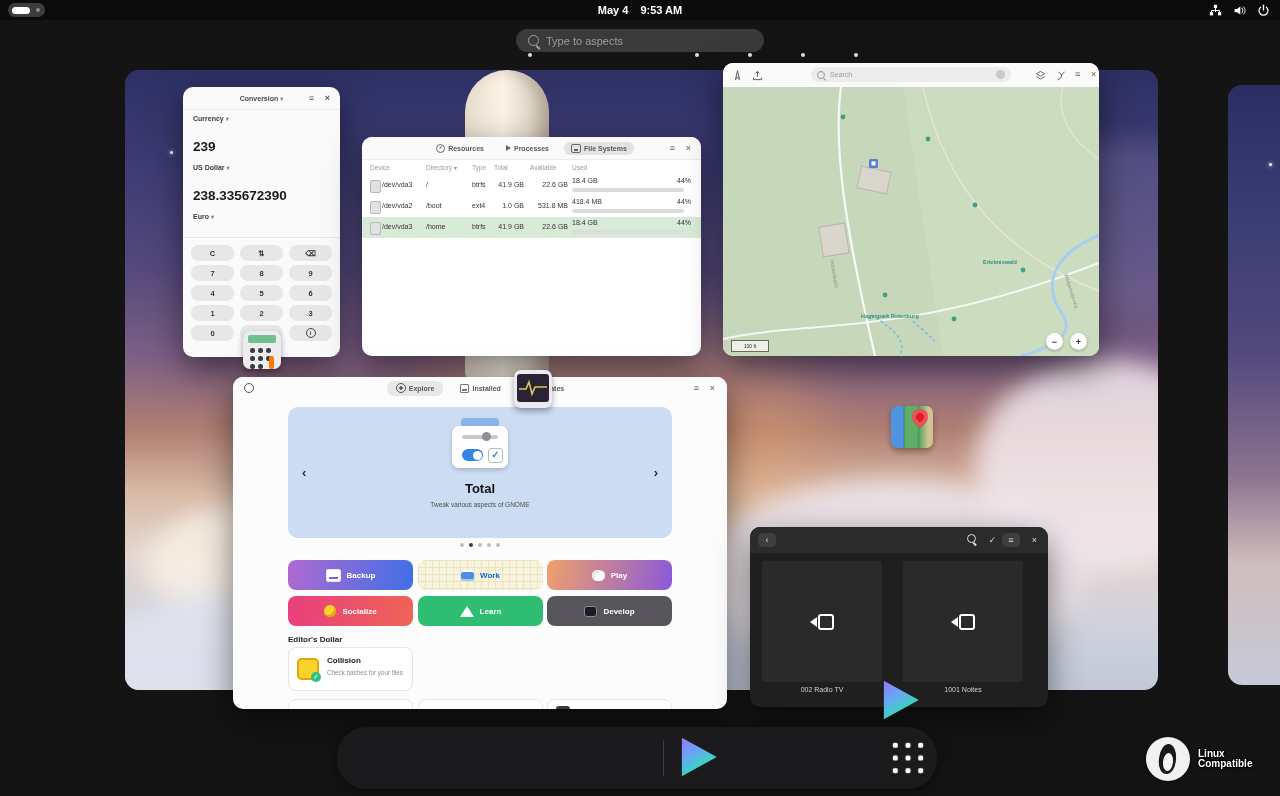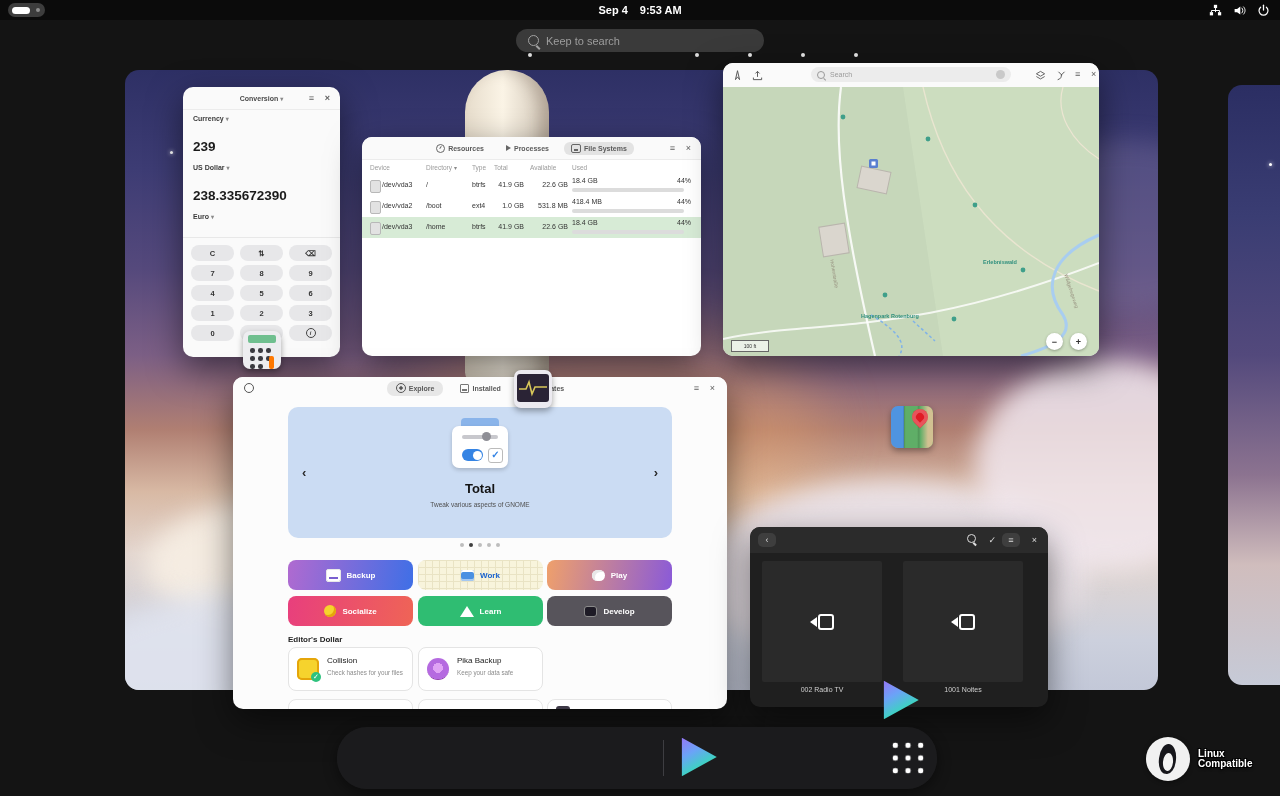--- a/index.html
+++ b/index.html
@@ -93,21 +93,21 @@
   #feat-name{position:absolute;left:0;right:0;top:74px;text-align:center;font-size:13px;font-weight:700;color:#141414;}
   #feat-tag{position:absolute;left:0;right:0;top:94px;text-align:center;font-size:6.5px;color:#4f4f4f;}
   #caro-dots{position:absolute;left:0;right:0;top:166px;display:flex;justify-content:center;gap:5px;}
   #caro-dots span{width:4px;height:4px;border-radius:50%;background:#bdbdbd;}
   #caro-dots span.on{background:#3f3f3f;}
   .cat{position:absolute;width:125px;height:30px;border-radius:8px;display:flex;align-items:center;justify-content:center;gap:6px;font-size:8px;font-weight:700;color:#fff;}
   #cat-work{background:#f8f4dc;color:#1a63d0;background-image:linear-gradient(#e9e3c4 1px,transparent 1px),linear-gradient(90deg,#e9e3c4 1px,transparent 1px);background-size:7px 7px;}
   .catico{width:13px;height:11px;border-radius:2px;flex:0 0 auto;}
   #ec-head{position:absolute;left:55px;top:258px;font-size:8px;font-weight:700;color:#1f1f1f;}
   .card{position:absolute;top:270px;width:125px;height:44px;background:#fff;border:1px solid #e4e4e4;border-radius:8px;box-sizing:border-box;}
-  .card .cname{position:absolute;left:38px;top:8px;font-size:8px;font-weight:400;color:#1a1a1a;}
+  .card .cname{position:absolute;left:38px;top:8px;font-size:8px;font-weight:700;color:#1a1a1a;}
   .card .cdesc{position:absolute;left:38px;top:21px;font-size:6.3px;color:#8c8c8c;width:84px;line-height:1.25;}
   .cicon{position:absolute;left:8px;top:10px;width:22px;height:22px;border-radius:5px;}
   .card2{position:absolute;top:322px;width:125px;height:20px;background:#fff;border:1px solid #e6e6e6;border-radius:8px 8px 0 0;box-sizing:border-box;}
   
   #w-iptv{left:750px;top:527px;width:298px;height:180px;background:#1f1f1f;}
   #w-iptv .hdr{position:absolute;left:0;right:0;top:0;height:26px;background:#2b2b2b;border-radius:10px 10px 0 0;}
   #w-iptv .title{position:absolute;left:0;right:0;top:0;height:26px;display:flex;align-items:center;justify-content:center;font-size:8px;font-weight:700;color:#ececec;}
   .dkbtn{position:absolute;top:6px;height:14px;border-radius:5px;background:#3e3e3e;color:#ddd;display:flex;align-items:center;justify-content:center;font-size:9px;}
   .dkico{position:absolute;top:6px;color:#ddd;font-size:9px;line-height:14px;}
   .tile{position:absolute;top:34px;width:120px;height:121px;background:#2a2a2a;border-radius:2px;}
@@ -141,21 +141,21 @@
 </style>
 </head>
 <body>
 
 <div id="topbar" class="a">
   <div id="activities" class="a">
     <span class="pill"></span>
     <span class="dot"></span>
   </div>
   <div id="clock" class="a flex">
-    <span>Sep 4</span>
+    <span>May 4</span>
     <span>9:53 AM</span>
   </div>
   <div id="sysicons" class="a flex">
     <svg width="13" height="13" viewBox="0 0 16 16">
         <rect x="6" y="1" width="4" height="4" fill="#fff"></rect>
         <rect x="1" y="10" width="4" height="4" fill="#fff"></rect>
         <rect x="11" y="10" width="4" height="4" fill="#fff"></rect>
         <path d="M8 5v3M3 10V8h10v2M8 8v2" stroke="#fff" stroke-width="1.2" fill="none"></path>
       </svg>
     <svg width="13" height="13" viewBox="0 0 16 16">
@@ -164,21 +164,21 @@
       </svg>
     <svg width="13" height="13" viewBox="0 0 16 16">
         <path d="M8 1.5v6" stroke="#fff" stroke-width="1.6" stroke-linecap="round"></path>
         <path d="M4.5 4a5.5 5.5 0 1 0 7 0" stroke="#fff" stroke-width="1.5" fill="none" stroke-linecap="round"></path>
       </svg>
   </div>
 </div>
 
 <div id="searchbar" class="a">
   <span class="mag"></span>
-  <span class="ph">Keep to search</span>
+  <span class="ph">Type to aspects</span>
 </div>
 
 <div id="workspace" class="a">
   <div class="cloud" style="left:280px;top:250px;width:420px;height:220px;background:rgba(238,168,104,.32);filter:blur(28px);"></div>
   <div id="rocket"></div>
   <div class="cloud" style="left:20px;top:430px;width:280px;height:130px;background:rgba(246,238,227,.92);"></div>
   <div class="cloud" style="left:240px;top:470px;width:340px;height:160px;background:rgba(250,244,236,.95);"></div>
   <div class="cloud" style="left:580px;top:410px;width:380px;height:190px;background:rgba(234,227,233,.92);"></div>
   <div class="cloud" style="left:850px;top:290px;width:260px;height:210px;background:rgba(241,232,238,.85);"></div>
   <div class="cloud" style="left:-60px;top:520px;width:420px;height:170px;background:rgba(224,227,238,.9);"></div>
@@ -409,25 +409,20 @@
 
   <div id="ec-head">Editor's Dollar</div>
 
   <div class="card" style="left:55px;">
     <span class="cicon" style="background:#f6d32d;box-shadow:inset 0 0 0 2px #e5a50a;">
         <span style="position:absolute;right:-2px;bottom:-2px;width:10px;height:10px;border-radius:50%;background:#2ec27e;color:#fff;font-size:7px;line-height:10px;text-align:center;">✓</span>
       </span>
     <span class="cname">Collision</span>
     <span class="cdesc">Check hashes for your files</span>
   </div>
-  <div class="card" style="left:185px;">
-    <span class="cicon" style="border-radius:50%;background:radial-gradient(circle at 50% 45%,#e0a3f5 0 30%,#b56ae0 30% 70%,#9141ac 70%);"></span>
-    <span class="cname">Pika Backup</span>
-    <span class="cdesc">Keep your data safe</span>
-  </div>
   <div class="card2" style="left:55px;"></div>
   <div class="card2" style="left:185px;"></div>
   <div class="card2" style="left:314px;">
       <span style="position:absolute;left:8px;top:6px;width:14px;height:12px;border-radius:3px;background:#3d3846;"></span>
     </div>
 </div>
 
 <div id="w-iptv" class="win">
   <div class="hdr"></div>
   <div class="dkbtn" style="left:8px;width:18px;">‹</div>

